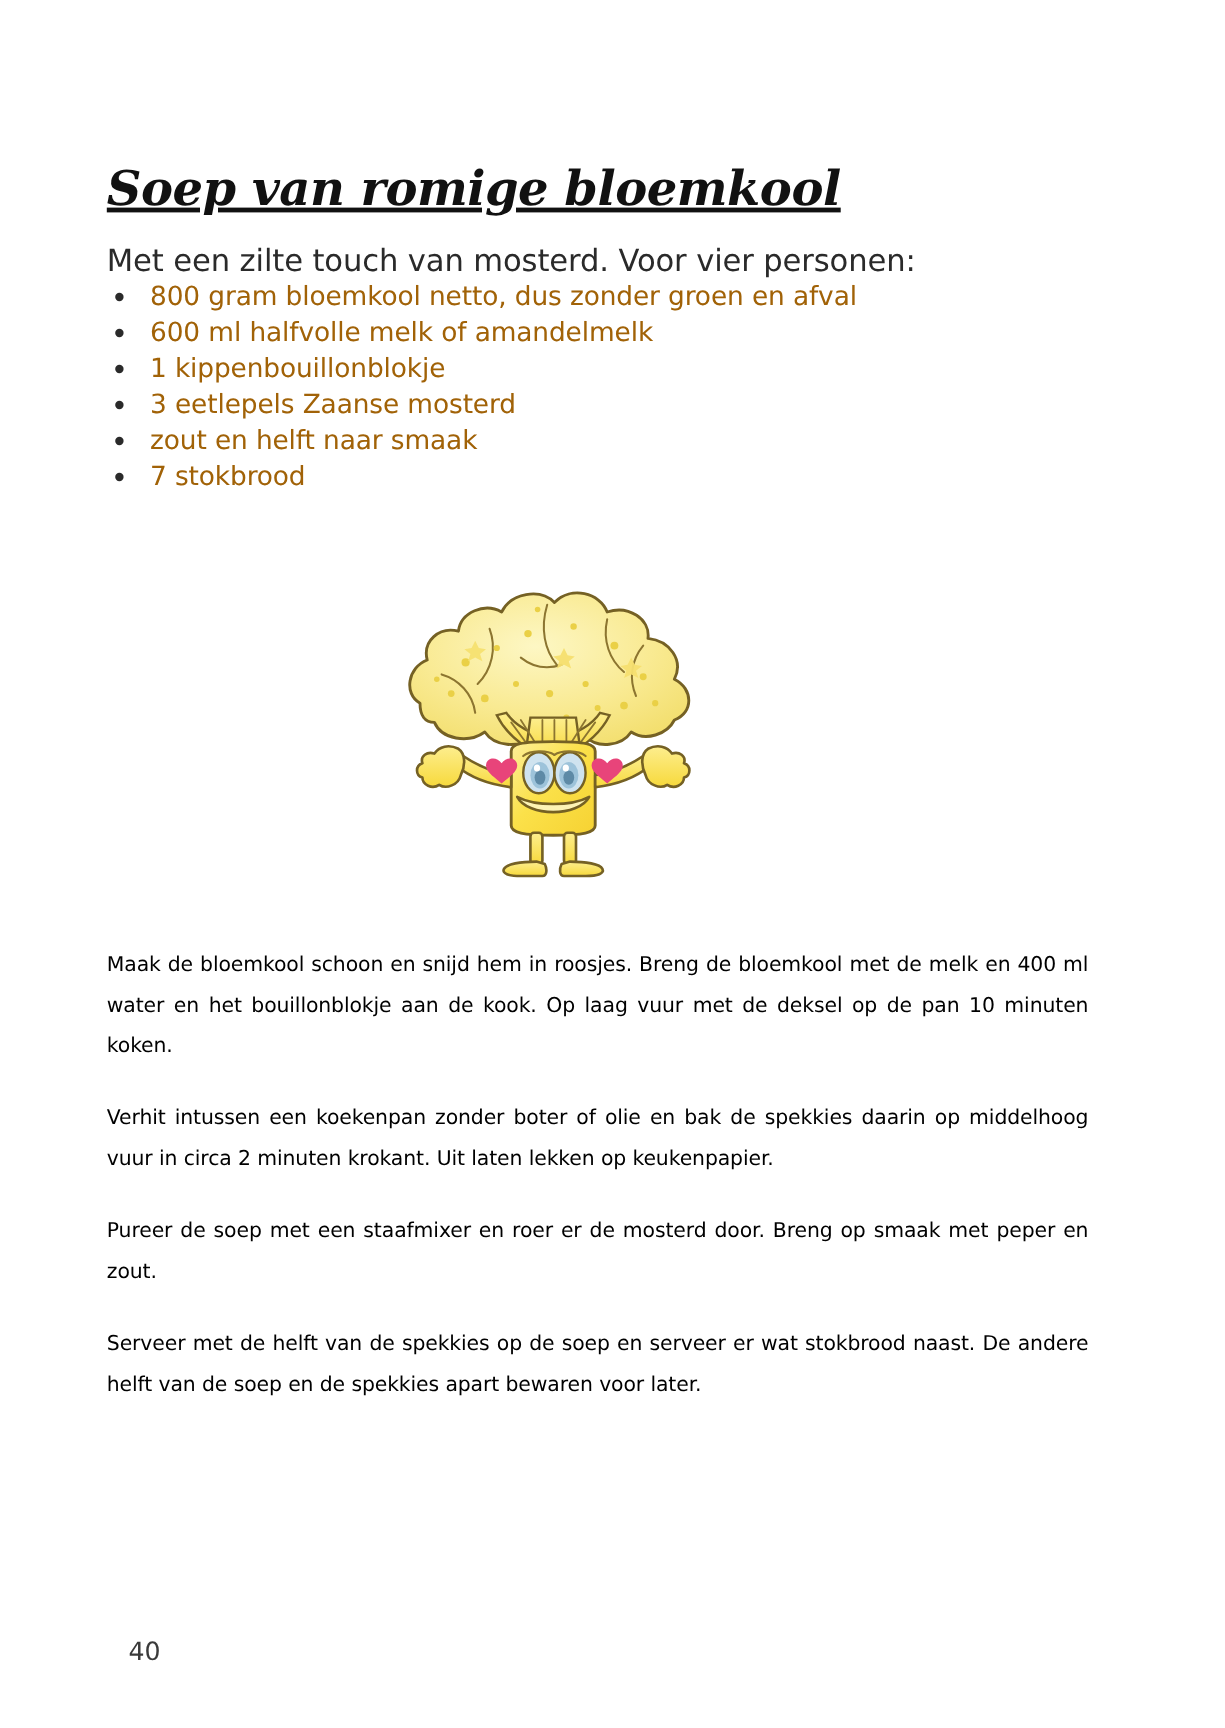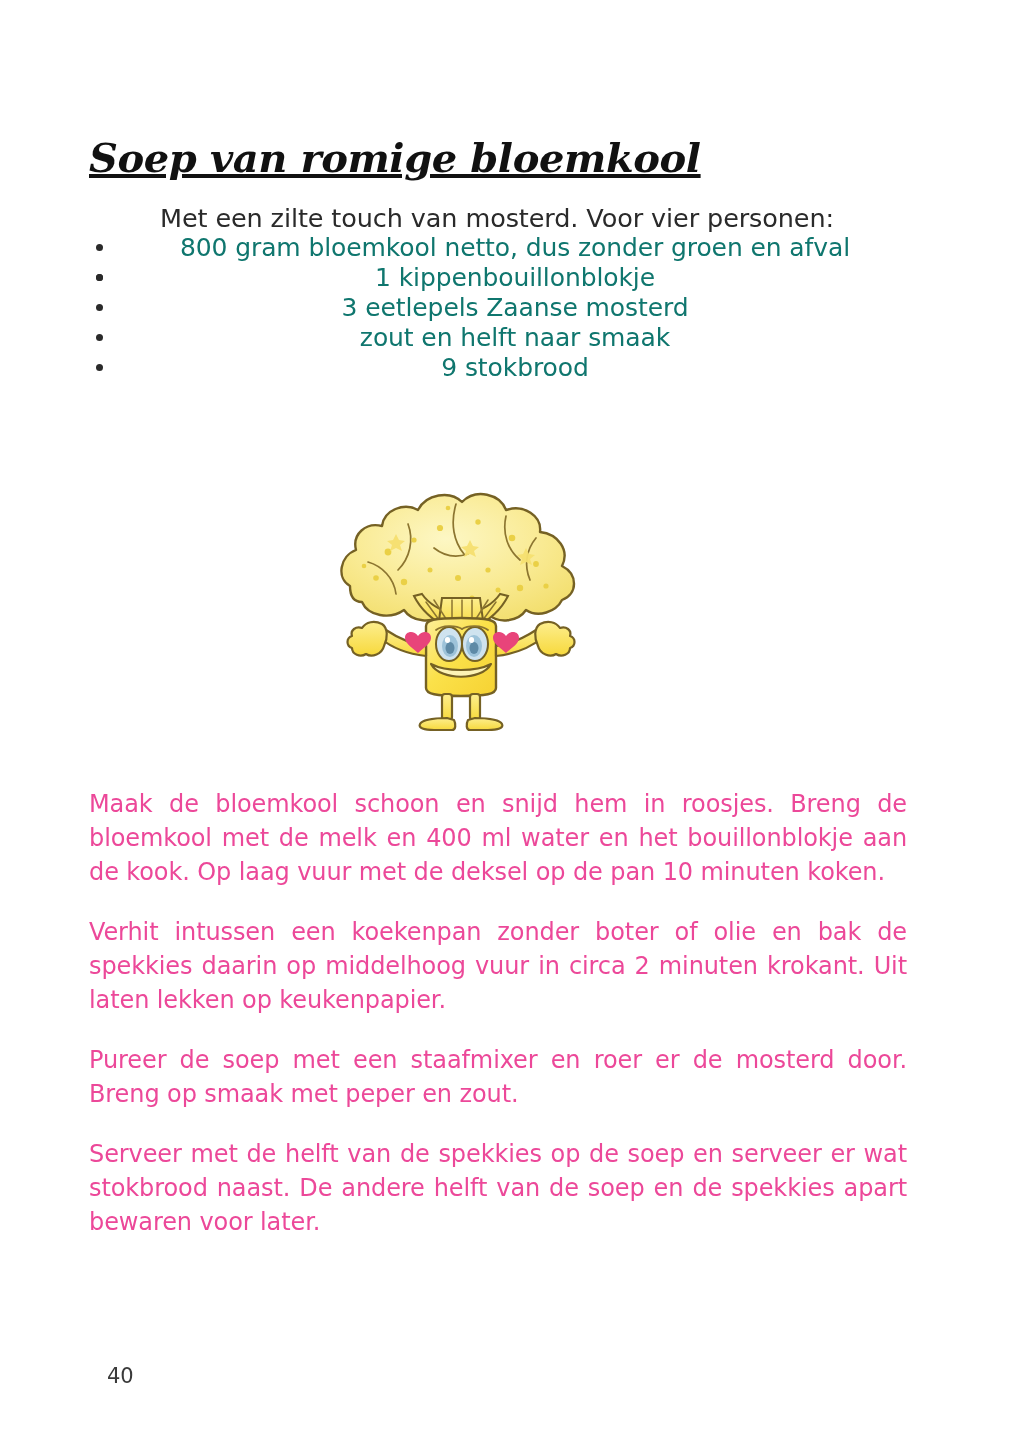--- a/index.html
+++ b/index.html
@@ -38,38 +38,37 @@
     color: #111111;
     text-decoration: underline;
   }
 
   
   .intro-block {
     position: absolute;
     left: 89px;
     top: 203px;
     width: 816px;
-    text-align: center;
   }
   .intro-line {
     font-size: 25.5px;
     line-height: 30px;
     color: #2a2a2a;
     letter-spacing: -0.1px;
   }
   .ingredient-list {
     list-style: none;
     margin: 0;
     padding: 0;
   }
   .ingredient-item {
     position: relative;
-    font-size: 25px;
+    font-size: 22px;
     line-height: 30px;
-    color: #0f766e;
+    color: #a16207;
     padding-left: 36px;
     letter-spacing: -0.1px;
   }
   .ingredient-item .bullet {
     position: absolute;
     left: 7px;
     top: 11px;
     width: 7px;
     height: 7px;
     border-radius: 50%;
@@ -87,23 +86,23 @@
   .illustration svg { display: block; width: 100%; height: 100%; }
 
   
   .instructions {
     position: absolute;
     left: 89px;
     top: 787px;
     width: 818px;
   }
   .para {
-    font-size: 24px;
+    font-size: 17px;
     line-height: 34px;
-    color: #ec4899;
+    color: #000000;
     text-align: justify;
     margin: 0 0 26px 0;
     letter-spacing: -0.1px;
   }
   .para.last { margin-bottom: 16px; }
 
   
   .page-number {
     position: absolute;
     left: 107px;
@@ -124,36 +123,37 @@
   <div class="intro-block">
     <div class="intro-line">Met een zilte touch van mosterd. Voor vier personen:</div>
 
     <ul class="ingredient-list">
       <li class="ingredient-item">
         <span class="bullet"></span>
         <span>800 gram bloemkool netto, dus zonder groen en afval</span>
       </li>
       <li class="ingredient-item">
         <span class="bullet"></span>
+        <span>600 ml halfvolle melk of amandelmelk</span>
       </li>
       <li class="ingredient-item">
         <span class="bullet"></span>
         <span>1 kippenbouillonblokje</span>
       </li>
       <li class="ingredient-item">
         <span class="bullet"></span>
         <span>3 eetlepels Zaanse mosterd</span>
       </li>
       <li class="ingredient-item">
         <span class="bullet"></span>
         <span>zout en helft naar smaak</span>
       </li>
       <li class="ingredient-item">
         <span class="bullet"></span>
-        <span>9 stokbrood</span>
+        <span>7 stokbrood</span>
       </li>
     </ul>
   </div>
 
   <div class="illustration">
     <svg viewBox="0 0 262 255" xmlns="http://www.w3.org/2000/svg">
       <defs>
         <radialGradient id="floretGrad" cx="45%" cy="35%" r="70%">
           <stop offset="0%" stop-color="#fdf7c4"></stop>
           <stop offset="60%" stop-color="#f9ea92"></stop>

